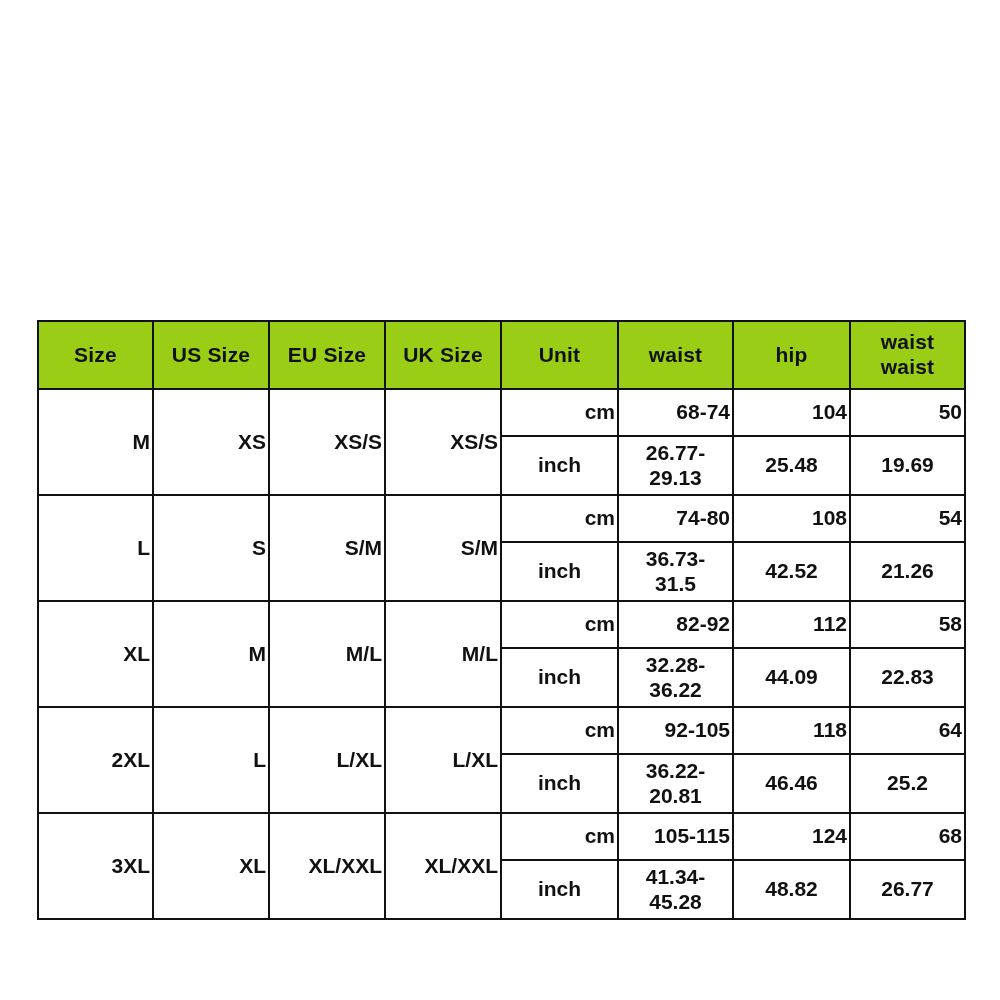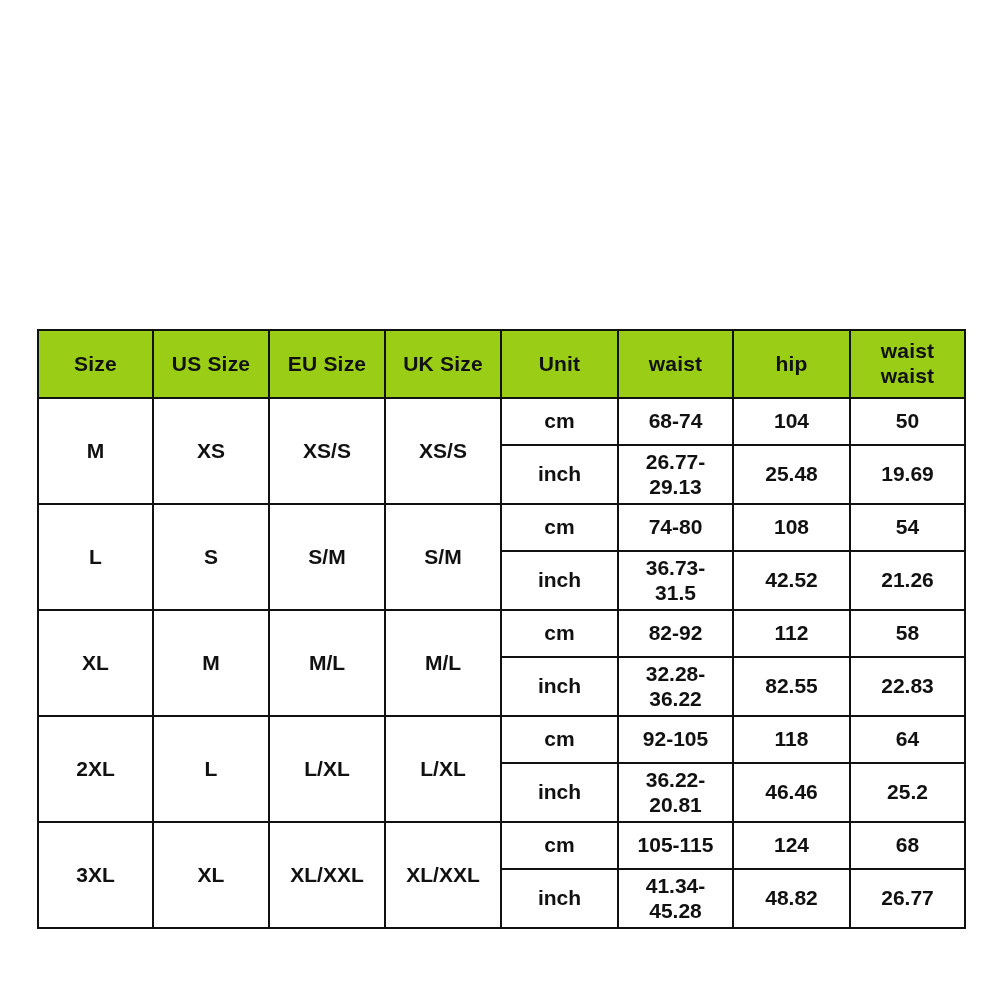--- a/index.html
+++ b/index.html
@@ -13,21 +13,21 @@
   #page {
     position: relative;
     width: 1000px;
     height: 1000px;
     background: #ffffff;
     overflow: hidden;
   }
   #size-chart-wrap {
     position: absolute;
     left: 37px;
-    top: 329px;
+    top: 320px;
     width: 927px;
   }
   table.size-chart {
     border-collapse: collapse;
     table-layout: fixed;
     width: 927px;
     background: #ffffff;
   }
   table.size-chart td,
   table.size-chart th {
@@ -50,21 +50,21 @@
   table.size-chart tbody td {
     font-size: 21px;
     background: #ffffff;
   }
   td.size-cell,
   td.us-cell,
   td.eu-cell,
   td.uk-cell {
     font-size: 22px;
   }
-  tr.row-cm td { height: 45px; }
+  tr.row-cm td { height: 45px; text-align: right; }
   tr.row-inch td { height: 57px; }
   td.waist-inch {
     line-height: 1.28;
     font-size: 21px;
   }
   .wrap-line { display: block; }
   
   col.c-size   { width: 115px; }
   col.c-us     { width: 116px; }
   col.c-eu     { width: 116px; }
@@ -159,21 +159,21 @@
           <td>82-92</td>
           <td>112</td>
           <td>58</td>
         </tr>
         <tr class="row-inch">
           <td>inch</td>
           <td class="waist-inch">
             <span class="wrap-line">32.28-</span>
             <span class="wrap-line">36.22</span>
           </td>
-          <td>82.55</td>
+          <td>44.09</td>
           <td>22.83</td>
         </tr>
 
         <tr class="row-cm">
           <td class="size-cell" rowspan="2">2XL</td>
           <td class="us-cell" rowspan="2">L</td>
           <td class="eu-cell" rowspan="2">L/XL</td>
           <td class="uk-cell" rowspan="2">L/XL</td>
           <td>cm</td>
           <td>92-105</td>

